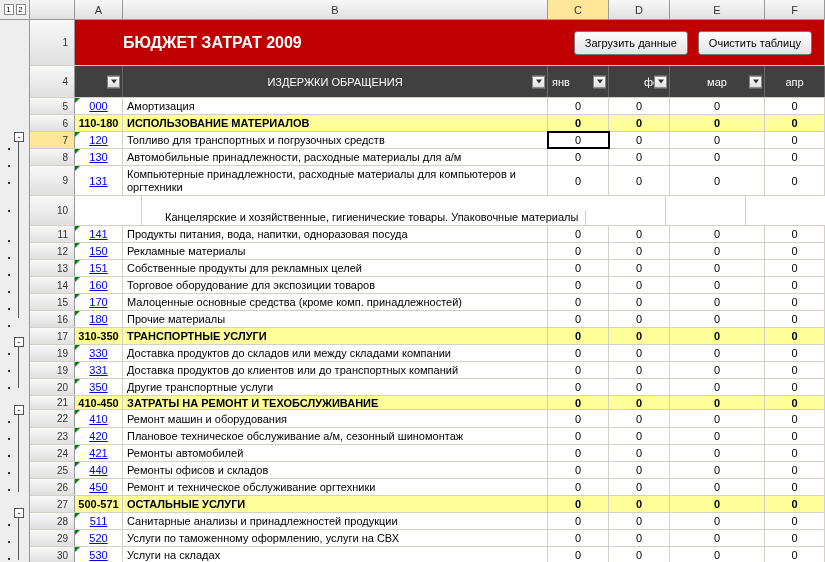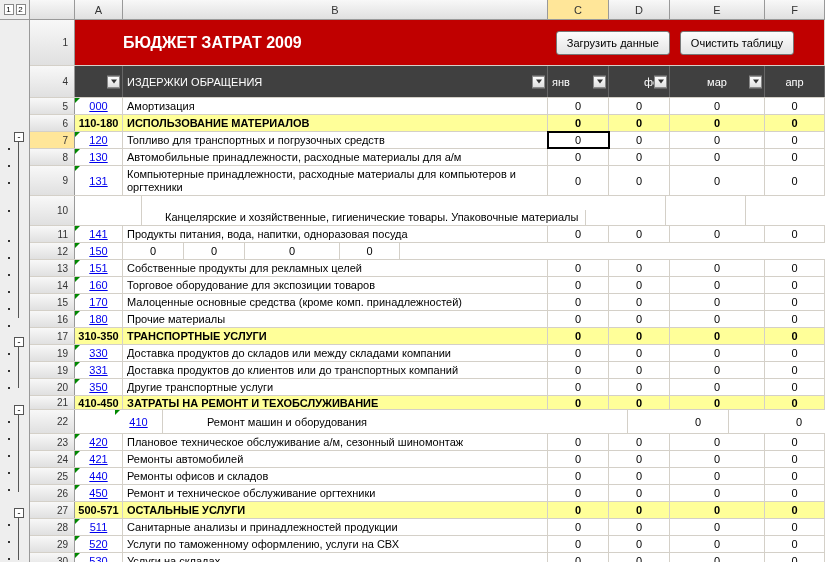--- a/index.html
+++ b/index.html
@@ -97,34 +97,34 @@
         </div>
     </div>
     <div class="grid-body" id="grid-body">
 
       <div class="row banner-row" style="height:46px;">
         <div class="row-h">1</div>
         <div class="cell c-A banner" style="border-right:none;"></div>
         <div class="cell banner" style="width:425px; border-right:none; padding-left:0;">
           <span>БЮДЖЕТ ЗАТРАТ 2009</span>
         </div>
-        <div class="cell banner" style="width:277px; justify-content:flex-end; padding-right:24px;">
+        <div class="cell banner" style="width:277px; justify-content:flex-end; padding-right:6px;">
           <div class="banner-buttons">
             <button class="btn">Загрузить данные</button>
             <button class="btn">Очистить таблицу</button>
           </div>
         </div>
       </div>
 
       <div class="row hdr-row" style="height:32px;">
         <div class="row-h">4</div>
         <div class="cell c-A">
           <span class="filter-icon"></span>
         </div>
-        <div class="cell c-B" style="">
+        <div class="cell c-B" style="justify-content:center;">
           <span>ИЗДЕРЖКИ ОБРАЩЕНИЯ</span>
           <span class="filter-icon"></span>
         </div>
         <div class="cell c-C" style="justify-content:flex-start;">
           <span>янв</span>
           <span class="filter-icon"></span>
         </div>
         <div class="cell c-D" style="justify-content:flex-end;">
           <span>фев</span>
           <span class="filter-icon"></span>
@@ -217,20 +217,21 @@
             <div class="cell c-D num0">0</div>
             <div class="cell c-E num0">0</div>
             <div class="cell c-F num0">0</div>
           </div>
           <div class="row" style="height: 17px;">
             <div class="row-h">12</div>
             <div class="cell c-A link">
               <span>150</span>
               <span class="tri"></span>
             </div>
+            <div class="cell c-B">Рекламные материалы</div>
             <div class="cell c-C num0">0</div>
             <div class="cell c-D num0">0</div>
             <div class="cell c-E num0">0</div>
             <div class="cell c-F num0">0</div>
           </div>
           <div class="row" style="height: 17px;">
             <div class="row-h">13</div>
             <div class="cell c-A link">
               <span>151</span>
               <span class="tri"></span>
@@ -328,21 +329,21 @@
             <div class="row-h">21</div>
             <div class="cell c-A code">
               <span>410-450</span>
             </div>
             <div class="cell c-B">ЗАТРАТЫ НА РЕМОНТ И ТЕХОБСЛУЖИВАНИЕ</div>
             <div class="cell c-C num0">0</div>
             <div class="cell c-D num0">0</div>
             <div class="cell c-E num0">0</div>
             <div class="cell c-F num0">0</div>
           </div>
-          <div class="row" style="height: 24px; gap: 40px;">
+          <div class="row" style="height: 18px;">
             <div class="row-h">22</div>
             <div class="cell c-A link">
               <span>410</span>
               <span class="tri"></span>
             </div>
             <div class="cell c-B">Ремонт машин и оборудования</div>
             <div class="cell c-C num0">0</div>
             <div class="cell c-D num0">0</div>
             <div class="cell c-E num0">0</div>
             <div class="cell c-F num0">0</div>

